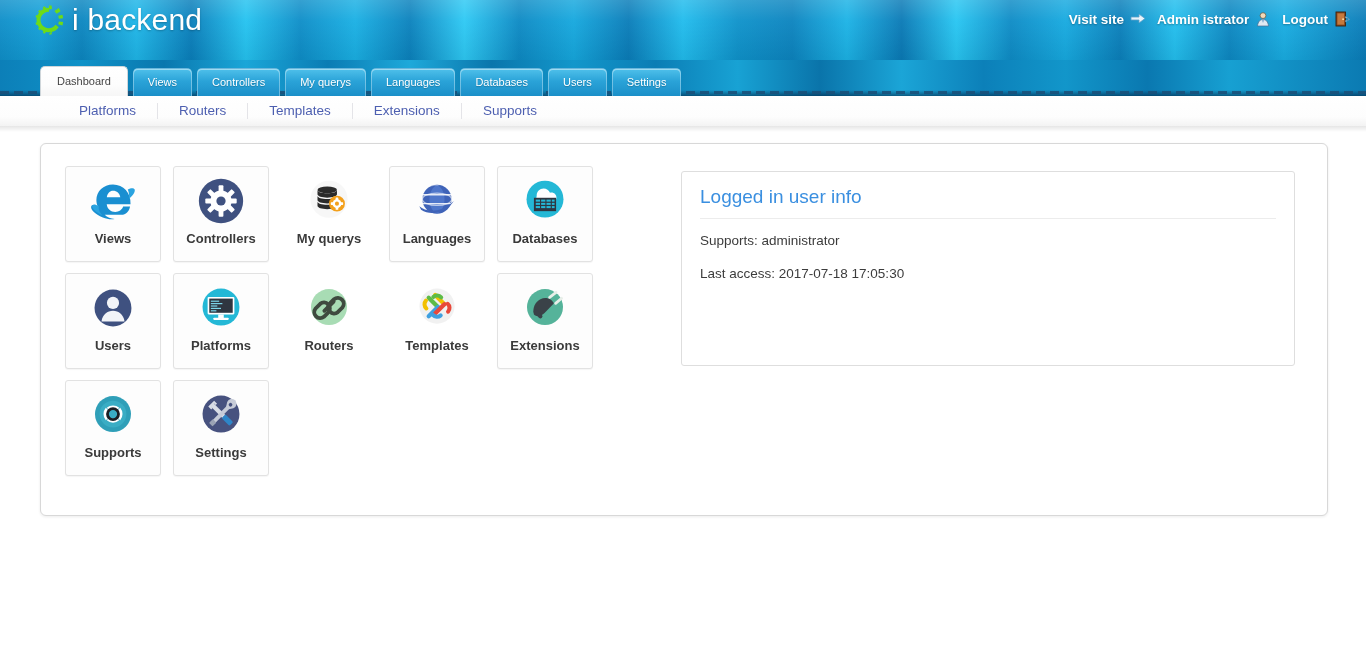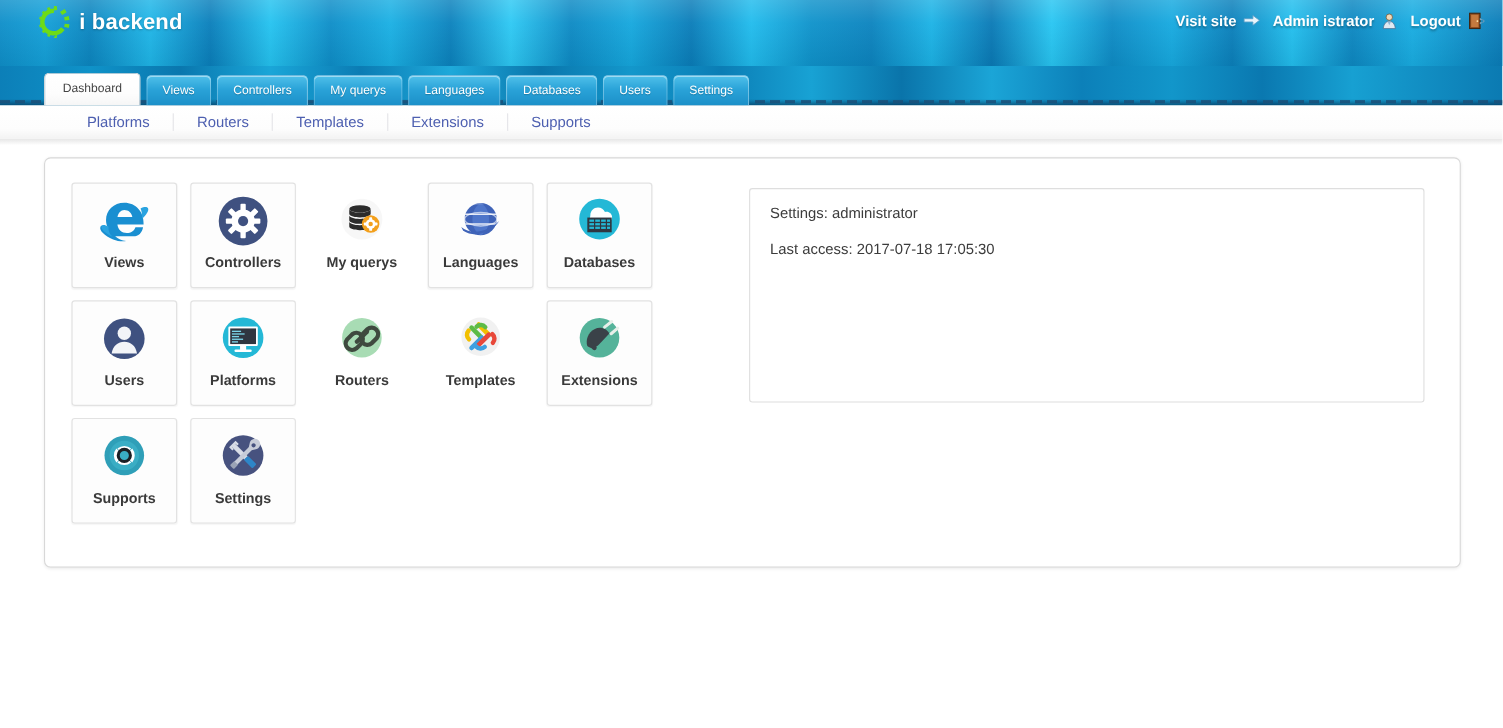--- a/index.html
+++ b/index.html
@@ -36,21 +36,21 @@
     position:absolute; inset:0;
     background:linear-gradient(180deg, rgba(255,255,255,0.16) 0%, rgba(255,255,255,0.04) 35%, rgba(0,0,0,0.06) 100%);
   }
   .logo-wrap {
     position:absolute; left:32px; top:3px;
     display:flex; align-items:center; gap:6px;
     z-index:5;
   }
   .logo-gear { width:34px; height:34px; display:block; }
   .logo-text {
-    color:#ffffff; font-size:20px; font-weight:bold;
+    color:#ffffff; font-size:30px; font-weight:normal;
     letter-spacing:0.2px;
     text-shadow:0 1px 2px rgba(0,0,0,0.25);
   }
   .header-right {
     position:absolute; right:16px; top:11px;
     display:flex; align-items:center; gap:11px;
     z-index:5;
   }
   .hr-item {
     display:flex; align-items:center; gap:6px;
@@ -517,18 +517,19 @@
               <rect x="23.6" y="35" width="5.4" height="6" rx="1" fill="#9aa3b5"></rect>
             </g>
           </svg>
         </div>
         <div class="tile-label">Settings</div>
       </div>
 
     </div>
 
     <div class="userinfo">
-      <div class="ui-row">Settings: administrator</div>
+      <div class="ui-title">Logged in user info</div>
+      <div class="ui-row">Supports: administrator</div>
       <div class="ui-row">Last access: 2017-07-18 17:05:30</div>
     </div>
 
   </div>
 </div>
 
 </body></html>

